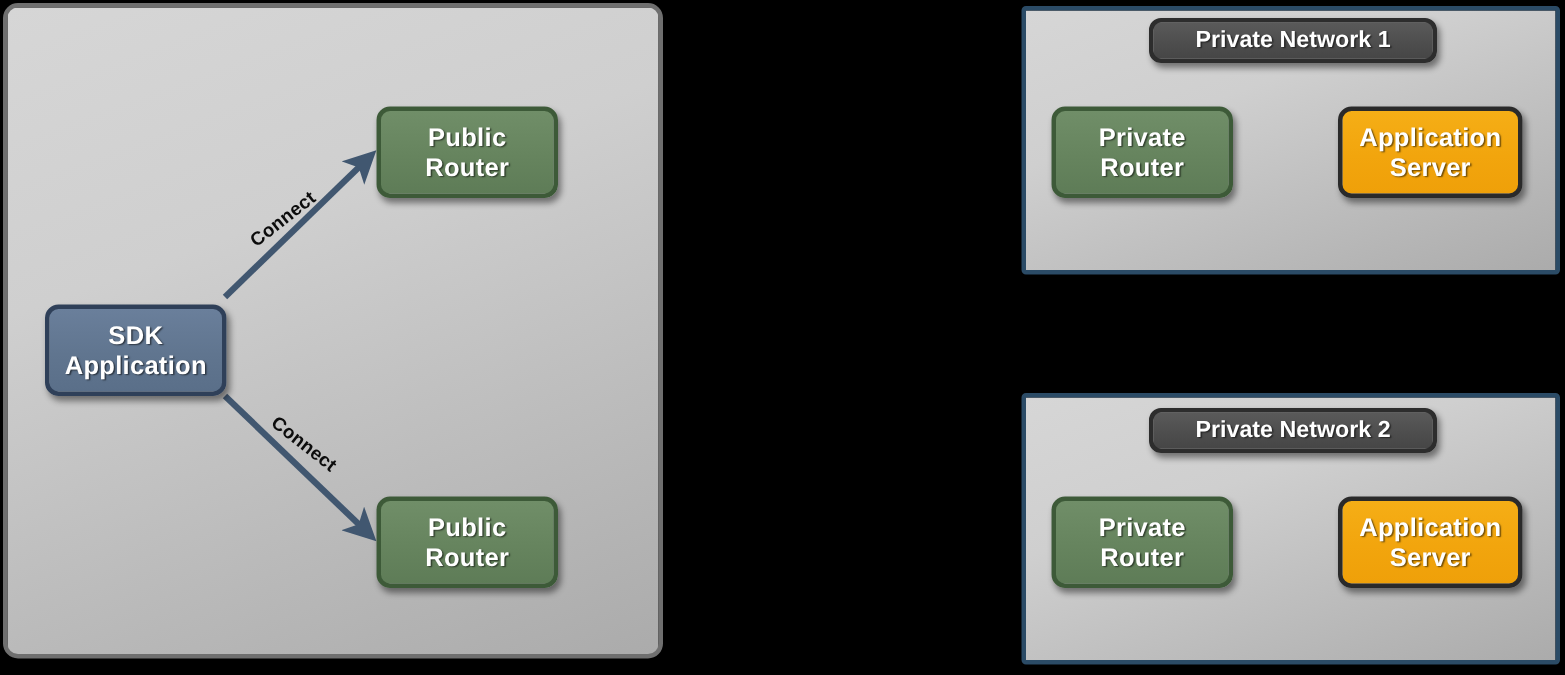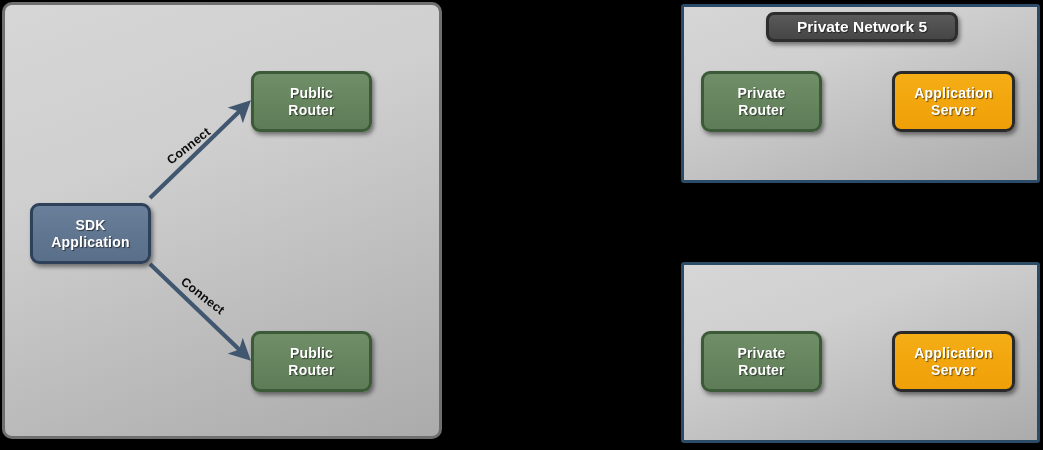--- a/index.html
+++ b/index.html
@@ -39,21 +39,21 @@
   
   .node {
     position: absolute;
     box-sizing: border-box;
     display: flex;
     align-items: center;
     justify-content: center;
     text-align: center;
     color: #ffffff;
     font-weight: bold;
-    font-size: 14px;
+    font-size: 17px;
     line-height: 1.17;
     letter-spacing: 0.2px;
     border-radius: 9px;
     text-shadow: 1px 1px 1px rgba(0,0,0,0.55);
     white-space: pre-line;
     box-shadow: 2px 3px 4px rgba(0,0,0,0.45);
     user-select: none;
   }
   .node .lbl { display: block; white-space: pre-line; }
   .node.green {
@@ -150,35 +150,38 @@
 
 
   <div class="node green" style="left:251px; top:331px; width:121px; height:61px;">
     <span class="lbl">Public
 Router</span>
   </div>
 
   <div class="region private private-1"></div>
 
   <div class="badge" style="left:766px; top:12px; width:192px; height:30px;">
-    <span class="lbl">Private Network 5</span>
+    <span class="lbl">Private Network 1</span>
   </div>
 
   <div class="node green" style="left:701px; top:71px; width:121px; height:61px;">
     <span class="lbl">Private
 Router</span>
   </div>
 
   <div class="node orange" style="left:892px; top:71px; width:123px; height:61px;">
     <span class="lbl">Application
 Server</span>
   </div>
 
   <div class="region private private-2"></div>
 
+  <div class="badge" style="left:766px; top:272px; width:192px; height:30px;">
+    <span class="lbl">Private Network 2</span>
+  </div>
 
   <div class="node green" style="left:701px; top:331px; width:121px; height:61px;">
     <span class="lbl">Private
 Router</span>
   </div>
 
   <div class="node orange" style="left:892px; top:331px; width:123px; height:61px;">
     <span class="lbl">Application
 Server</span>
   </div>

